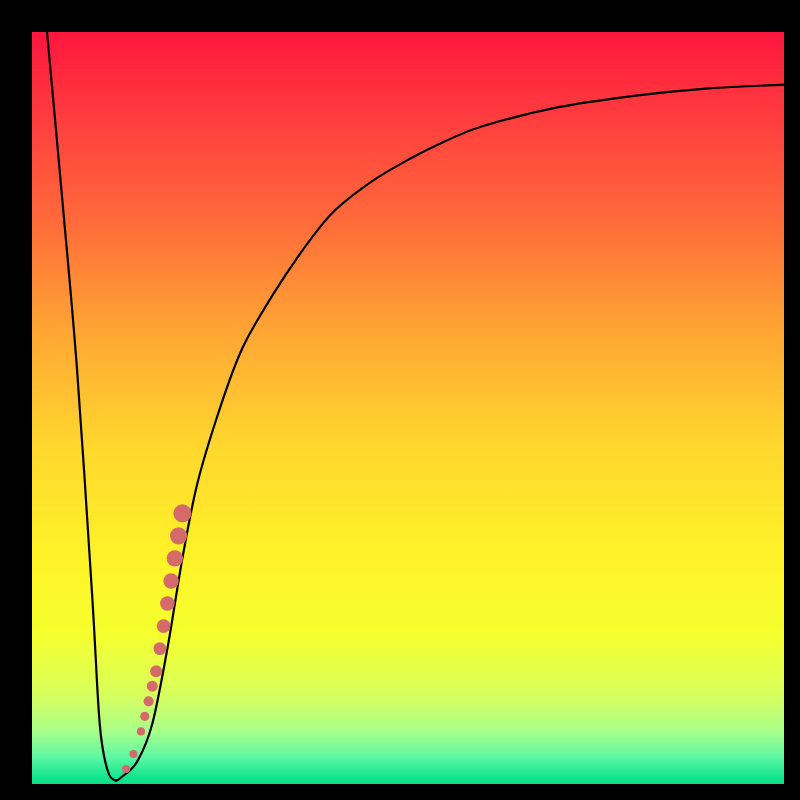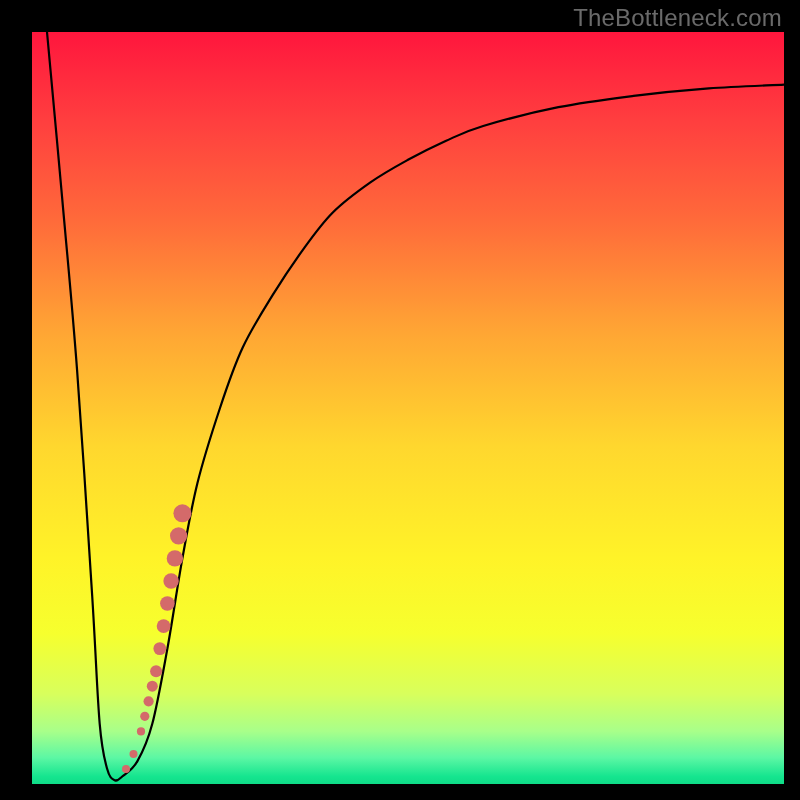--- a/index.html
+++ b/index.html
@@ -93,14 +93,13 @@
           <circle cx="135.4" cy="571.5" r="7.3" fill="#d46a6a"></circle>
           <circle cx="139.1" cy="549.0" r="7.7" fill="#d46a6a"></circle>
           <circle cx="142.9" cy="526.4" r="8.2" fill="#d46a6a"></circle>
           <circle cx="146.6" cy="503.8" r="8.6" fill="#d46a6a"></circle>
           <circle cx="150.4" cy="481.3" r="9.0" fill="#d46a6a"></circle>
         </g>
     </svg>
 
   </div>
 
-  <div class="watermark">TheBottleneck.com</div>
 </div>
 
 </body></html>

